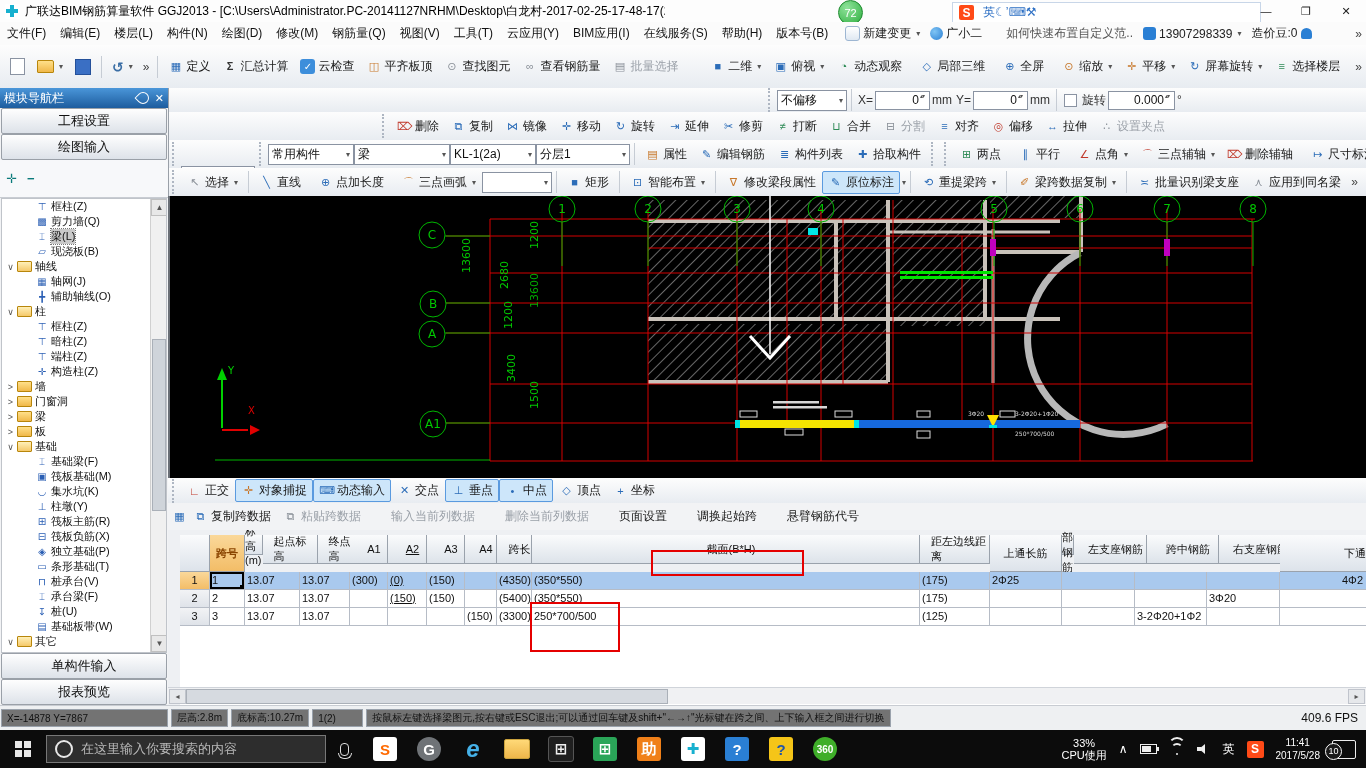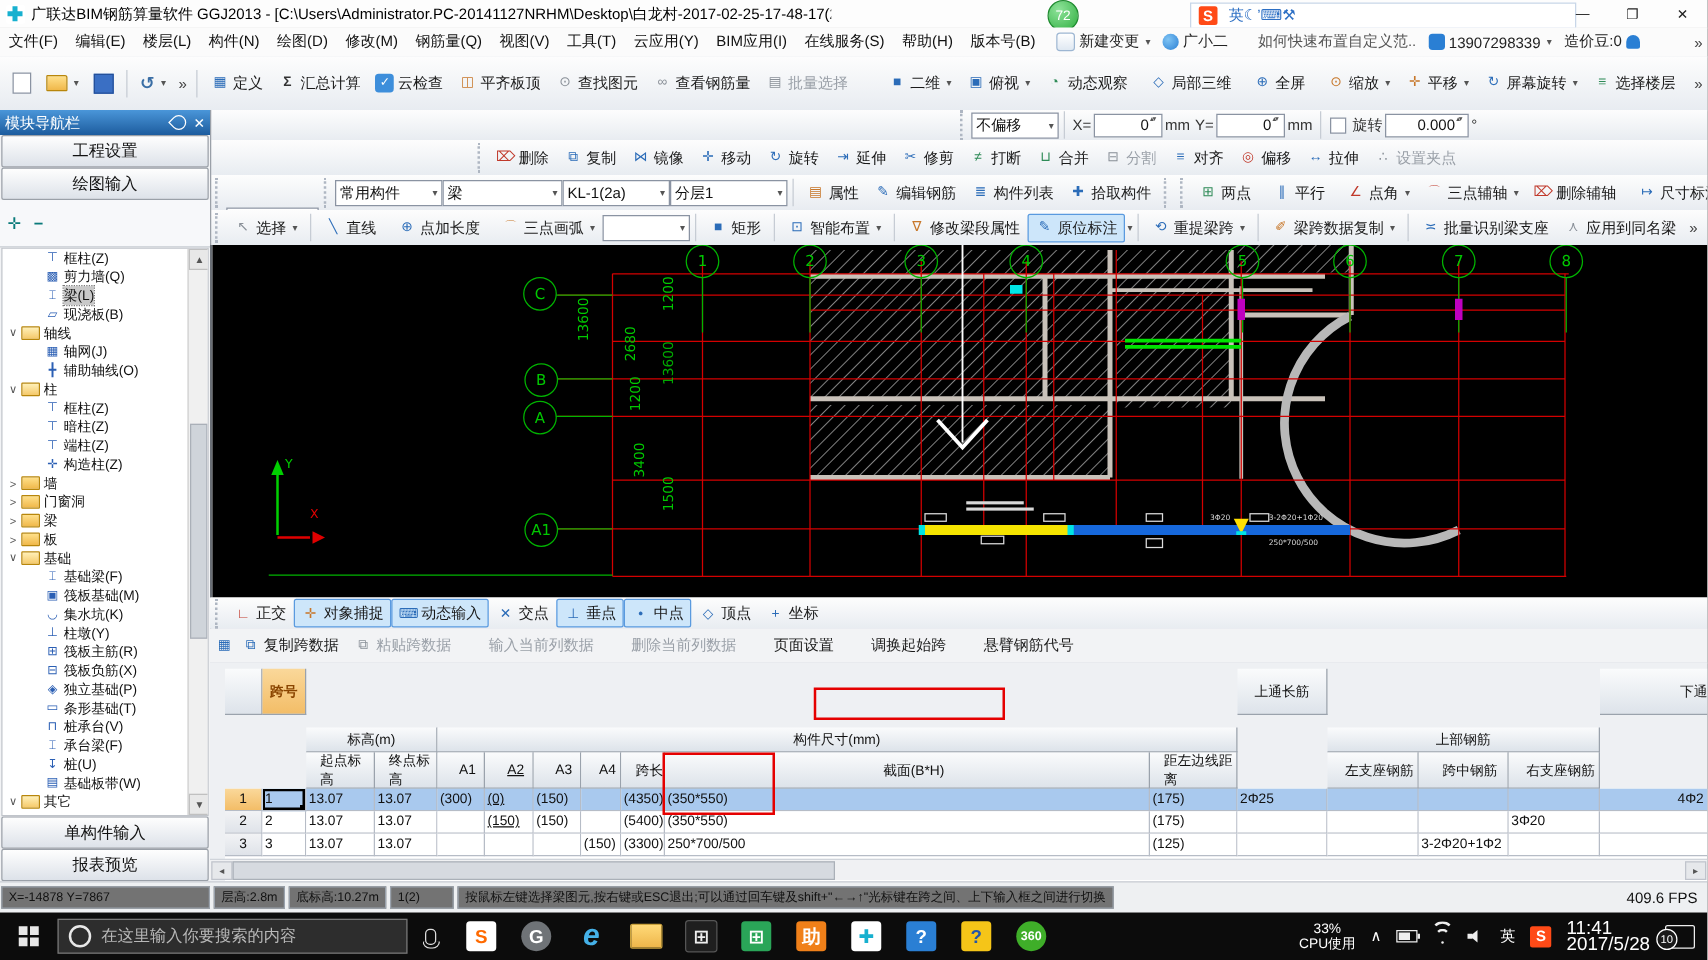--- a/index.html
+++ b/index.html
@@ -80,21 +80,21 @@
   #canvas-gap{left:168px;top:196px;width:2px;height:282px;background:#6a6f76;}
   
   #snapbar{left:168px;top:478px;width:1198px;height:25px;}
   #tablebar{left:168px;top:503px;width:1198px;height:27px;background:#f2f3f5;border-bottom:1px solid #d4d8de;}
   .snap-g{width:15px;text-align:center;font-size:11px;}
   
   #tablewrap{left:168px;top:530px;width:1198px;height:175px;background:#eef0f3;overflow:hidden;}
   .thead{display:flex;margin-left:12px;margin-top:5px;}
   .hc{background:linear-gradient(#fafbfc,#dde3ea);border-right:1px solid #9aa2ac;border-bottom:1px solid #9aa2ac;display:flex;align-items:center;justify-content:center;font-size:11px;color:#111;box-sizing:border-box;}
   .rs{height:37px;}
-  .hgroup{display:flex;flex-direction:column;margin-top:47px;}
+  .hgroup{display:flex;}
   .hgroup .top{height:20px;}
   .hrow{display:flex;}
   .hrow .hc{height:29px;padding-left:11px;}
   .hl-kuahao{background:linear-gradient(#fad89a,#f3bd67);color:#8a4500;font-weight:bold;}
   .w0{width:30px;flex:0 0 30px;} .w1{width:35px;flex:0 0 35px;} .w2{width:55px;flex:0 0 55px;} .w3{width:50px;flex:0 0 50px;}
   .w4{width:38px;flex:0 0 38px;} .w5{width:39px;flex:0 0 39px;text-decoration:underline;} .w6{width:38px;flex:0 0 38px;} .w7{width:32px;flex:0 0 32px;}
   .w8{width:35px;flex:0 0 35px;} .w9{width:388px;flex:0 0 388px;} .w10{width:70px;flex:0 0 70px;} .w11{width:72px;flex:0 0 72px;}
   .w12{width:73px;flex:0 0 73px;} .w13{width:72px;flex:0 0 72px;} .w14{width:73px;flex:0 0 73px;} .w15{width:180px;flex:0 0 180px;}
   .g-biaogao{width:105px;flex:0 0 105px;} .g-goujian{width:640px;flex:0 0 640px;} .g-shangbu{width:218px;flex:0 0 218px;}
   .hc.xiatong{justify-content:flex-start;padding-left:64px;}
@@ -144,21 +144,21 @@
   .battery{width:15px;height:8px;border:1px solid #eee;position:relative;}
   .battery::before{content:"";position:absolute;left:1px;top:1px;bottom:1px;width:9px;background:#eee;}
   .battery::after{content:"";position:absolute;right:-3px;top:2px;width:2px;height:4px;background:#eee;}
   .wifi{width:16px;height:12px;position:relative;}
   .wifi i{position:absolute;left:50%;bottom:0;transform:translateX(-50%);border:2px solid #eee;border-bottom-color:transparent;border-left-color:transparent;border-right-color:transparent;border-radius:50%;}
   .wifi .a3{width:14px;height:14px;} .wifi .a2{width:8px;height:8px;} .wifi .a1{width:2px;height:2px;background:#eee;border:none;border-radius:50%;}
   .vol{width:14px;height:12px;position:relative;}
   .vol::before{content:"";position:absolute;left:0;top:4px;width:4px;height:4px;background:#eee;}
   .vol::after{content:"";position:absolute;left:2px;top:1px;border-top:5px solid transparent;border-bottom:5px solid transparent;border-right:6px solid #eee;}
   .tray-sogou{width:17px;height:17px;background:#ff4a17;color:#fff;font-size:12px;font-weight:bold;display:flex;align-items:center;justify-content:center;border-radius:2px;}
-  .clock{font-size:15px;line-height:13px;}
+  .clock{font-size:10px;line-height:13px;text-align:center;}
   .notif{position:relative;width:22px;height:17px;border:1px solid #eee;border-radius:2px;}
   .notif .badge{position:absolute;left:-8px;top:2px;width:15px;height:15px;border-radius:50%;background:#1a1a1a;border:1px solid #fff;color:#fff;font-size:9px;display:flex;align-items:center;justify-content:center;}
   text{font-family:"DejaVu Sans",sans-serif;}
 </style>
 </head>
 <body>
 
 <div id="root">
 
   <div id="titlebar" class="abs flex">
@@ -983,21 +983,20 @@
       <div class="hc w0 rs"></div>
       <div class="hc w1 rs hl-kuahao">跨号</div>
       <div class="hgroup g-biaogao">
         <div class="hc top">标高(m)</div>
         <div class="hrow">
           <div class="hc w2">起点标高</div>
           <div class="hc w3">终点标高</div>
         </div>
       </div>
       <div class="hgroup g-goujian">
-        <div class="hc top">构件尺寸(mm)</div>
         <div class="hrow">
           <div class="hc w4">A1</div>
           <div class="hc w5">A2</div>
           <div class="hc w6">A3</div>
           <div class="hc w7">A4</div>
           <div class="hc w8">跨长</div>
           <div class="hc w9">截面(B*H)</div>
           <div class="hc w10">距左边线距离</div>
         </div>
       </div>

